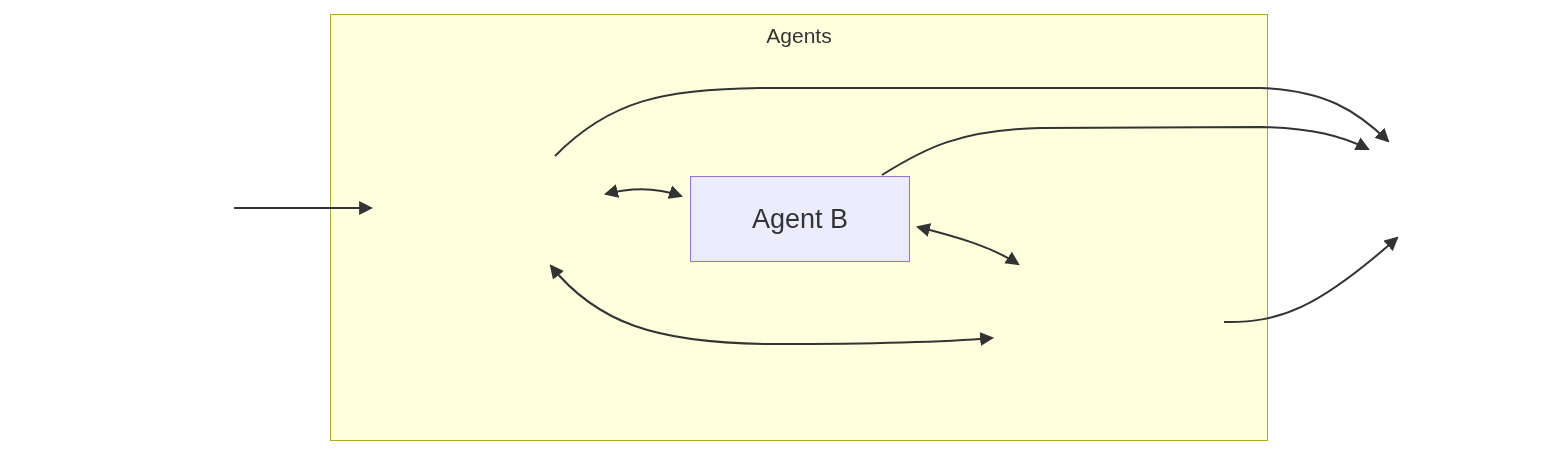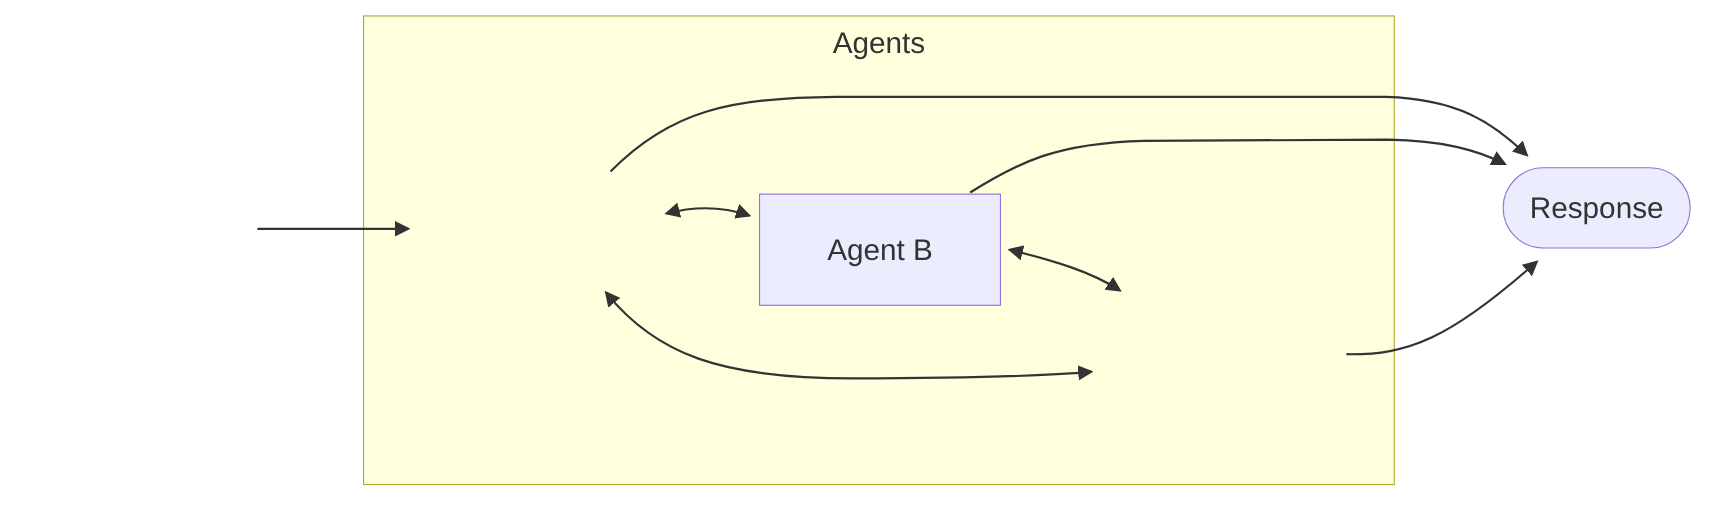--- a/index.html
+++ b/index.html
@@ -24,21 +24,21 @@
     background: #ffffde;
     border: 1.5px solid #aaaa33;
     box-sizing: border-box;
   }
   .subgraph-label {
     position: absolute;
     left: 0;
     right: 0;
     top: 9px;
     text-align: center;
-    font-size: 27px;
+    font-size: 21px;
     color: #333333;
   }
   .edges {
     position: absolute;
     left: 0;
     top: 0;
     width: 1568px;
     height: 464px;
     pointer-events: none;
   }
@@ -50,21 +50,21 @@
     display: flex;
     align-items: center;
     justify-content: center;
     font-size: 27px;
     color: #333333;
     white-space: nowrap;
   }
   .stadium { border-radius: 40px; }
   #node-user-request { left: 15px;  top: 172px; width: 218px; height: 71px;  border-radius: 35.5px; }
   #node-agent-a      { left: 377px; top: 157px; width: 220px; height: 102px; }
-  #node-agent-b      { left: 690px; top: 176px; width: 220px; height: 102px; }
+  #node-agent-b      { left: 690px; top: 176px; width: 220px; height: 86px; }
   #node-agent-c      { left: 1003px;top: 272px; width: 220px; height: 104px; }
   #node-response     { left: 1366px;top: 152px; width: 171px; height: 74px;  border-radius: 37px; }
   .edge-path {
     fill: none;
     stroke: #333333;
     stroke-width: 2px;
   }
 </style>
 </head>
 <body>
@@ -90,17 +90,14 @@
     <path class="edge-path" d="M 1224 322 C 1280 323, 1318 308, 1397 238" marker-end="url(#arrowhead)"></path>
   </svg>
 
 
 
   <div class="node" id="node-agent-b">
     <span>Agent B</span>
   </div>
 
 
-  <div class="node stadium" id="node-response">
-    <span>Response</span>
-  </div>
 
 </div>
 
 </body></html>

